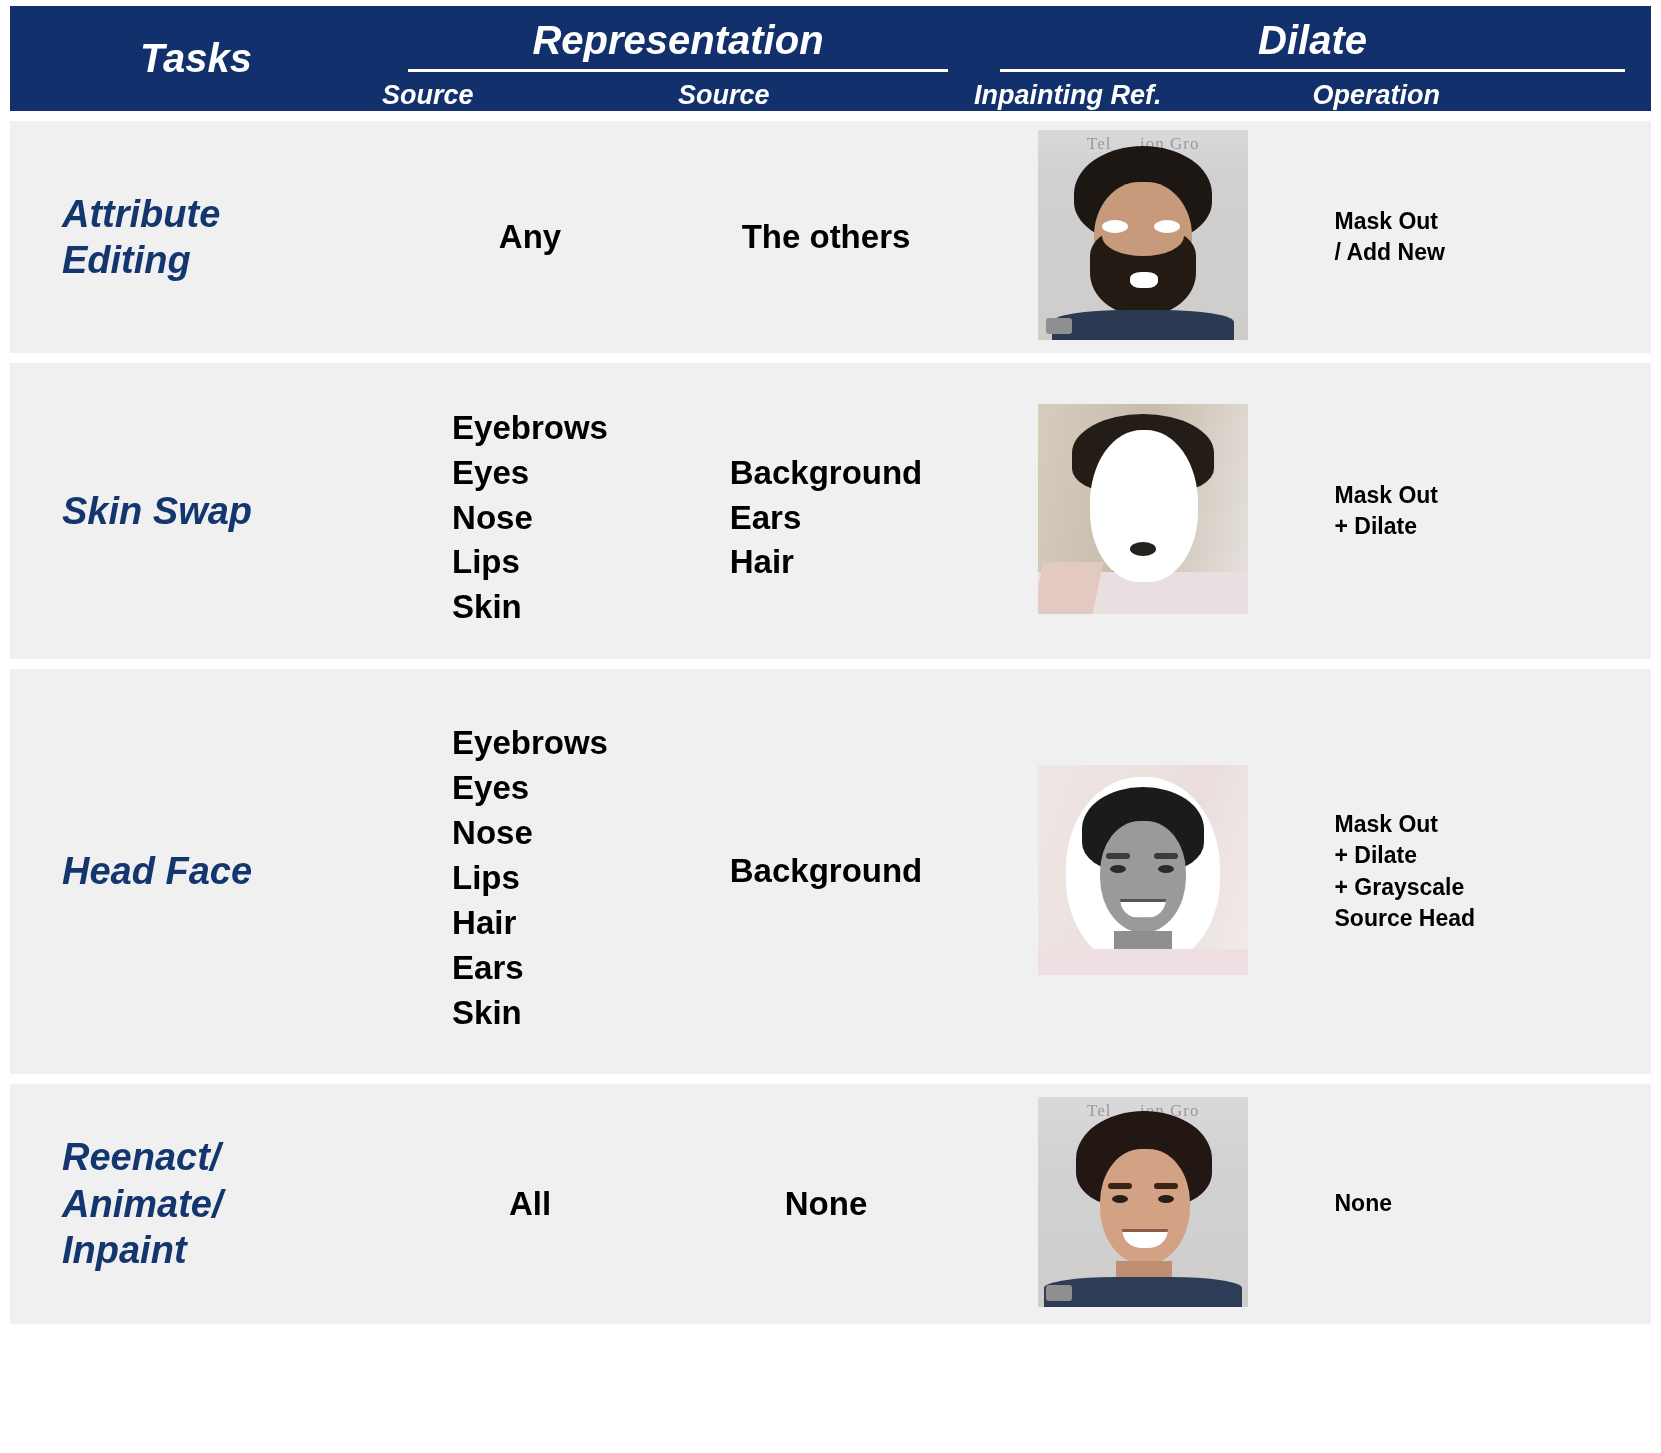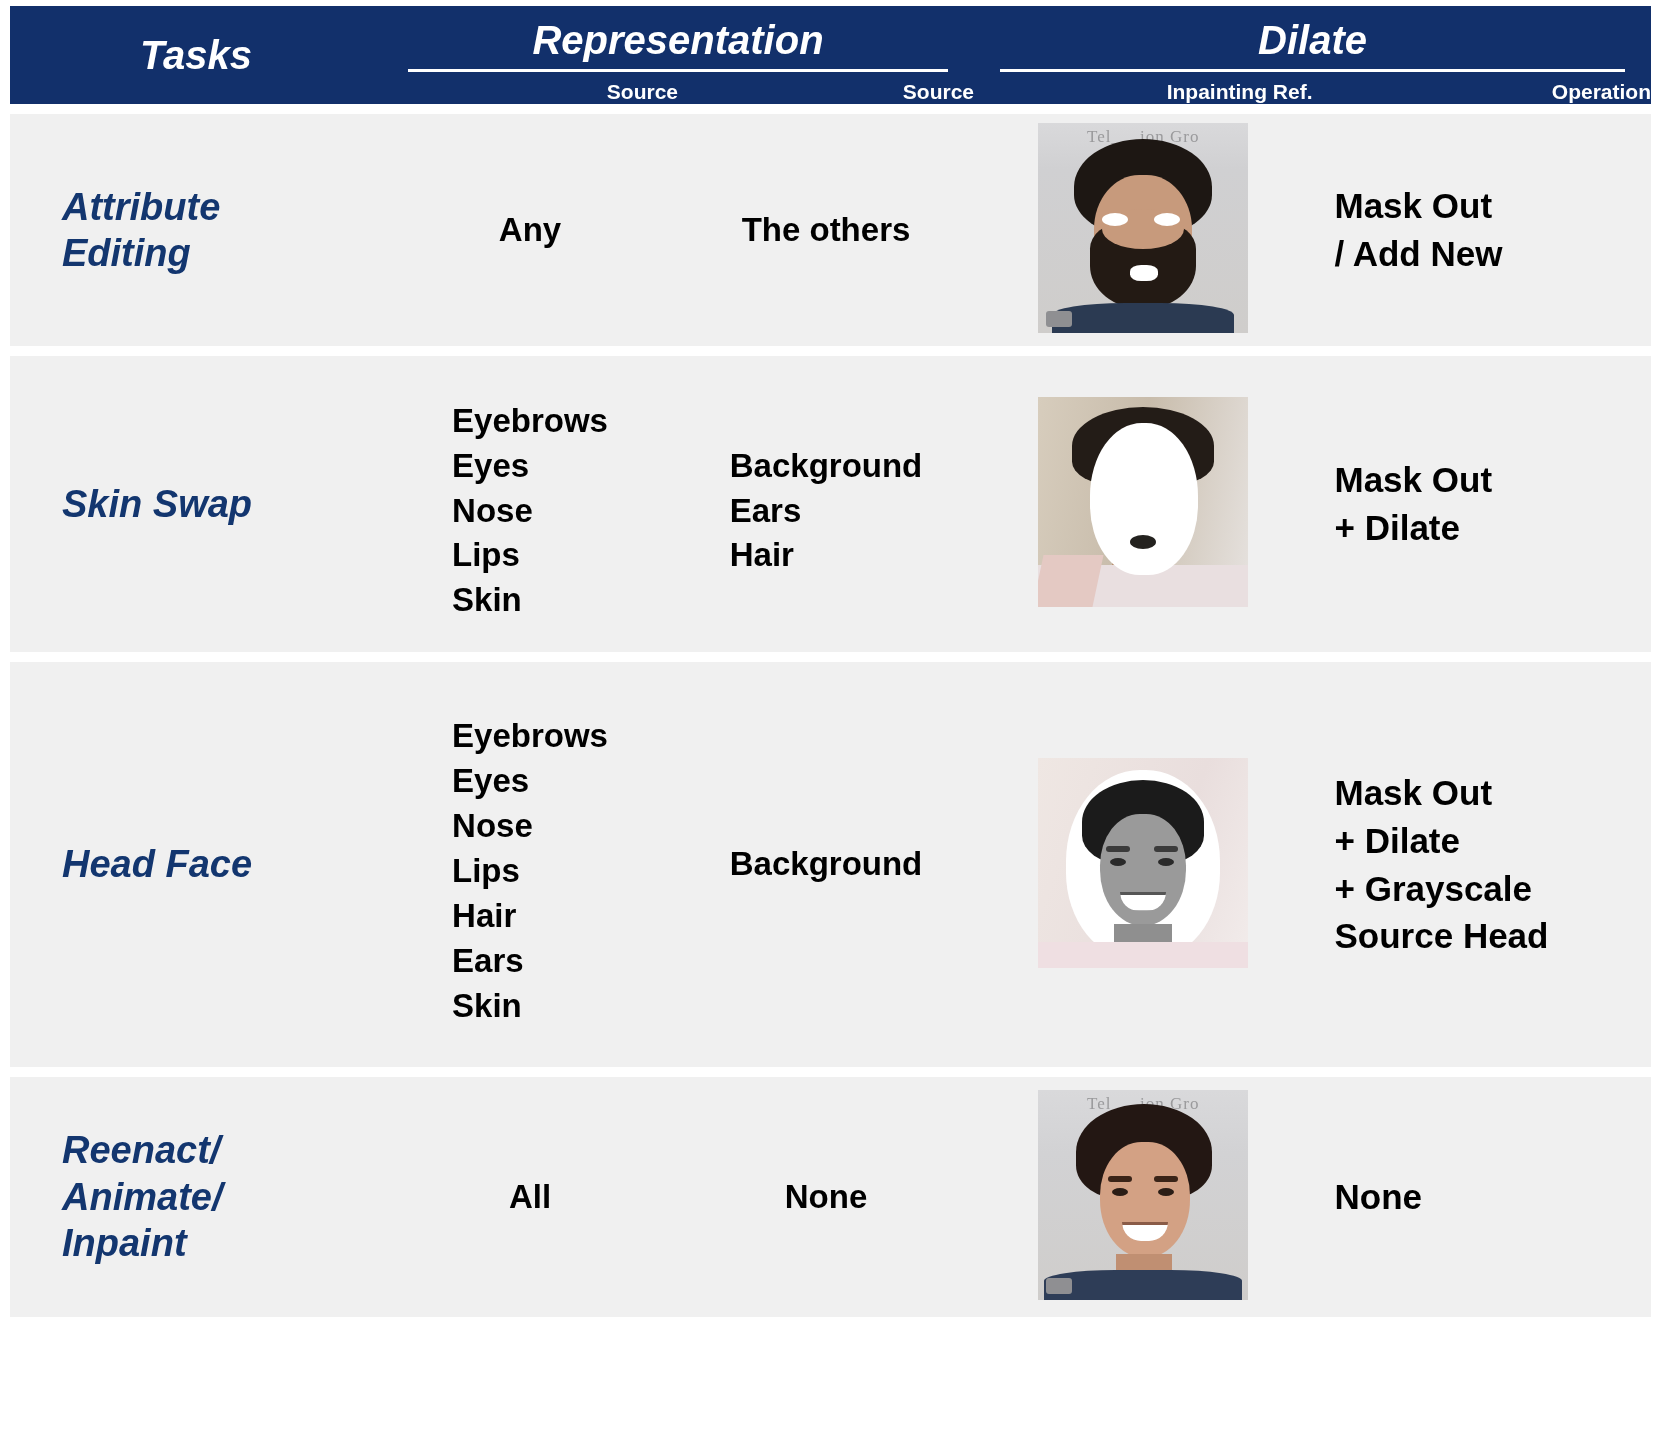--- a/index.html
+++ b/index.html
@@ -49,23 +49,24 @@
     text-align: center;
     color: #ffffff;
     padding-bottom: 6px;
   }
   .grp-rule {
     height: 3px;
     background: #ffffff;
     margin: 0 26px 8px 26px;
   }
   .sub-head {
-    font-weight: bold;
-    font-size: 21px;
-    text-align: right;
+    font-style: italic;
+    font-weight: bold;
+    font-size: 27px;
+    text-align: left;
     color: #ffffff;
     padding-bottom: 14px;
   }
   .hdr-pad-top { height: 12px; }
 
   
   tbody td {
     border: none;
     padding: 0;
     vertical-align: middle;
@@ -98,21 +99,21 @@
     padding-left: 0;
     line-height: 1.36;
   }
   .list-inner {
     display: inline-block;
     text-align: left;
     margin-top: 14px;
   }
   .op-cell {
     font-weight: bold;
-    font-size: 35px;
+    font-size: 23px;
     color: #000000;
     text-align: left;
     padding-left: 22px;
     line-height: 1.36;
   }
   .img-cell {
     text-align: center;
   }
   .thumb {
     width: 210px;

